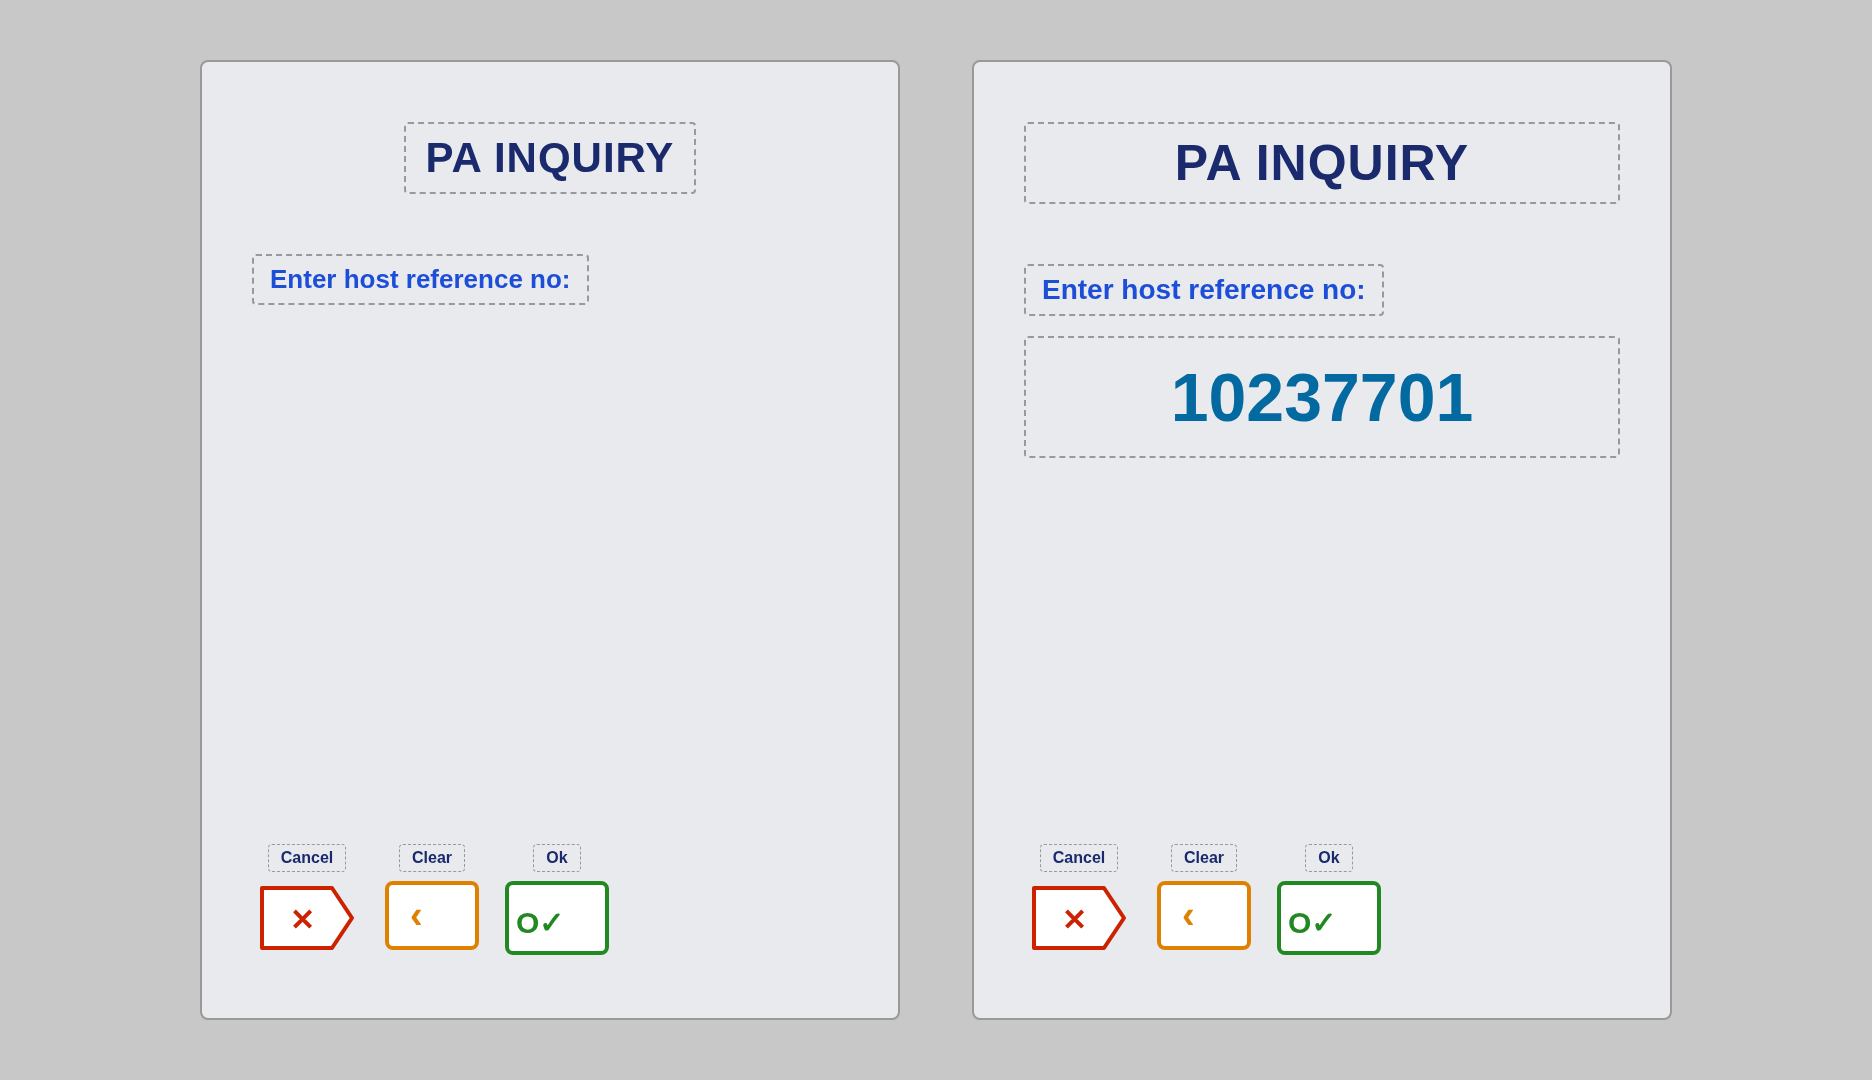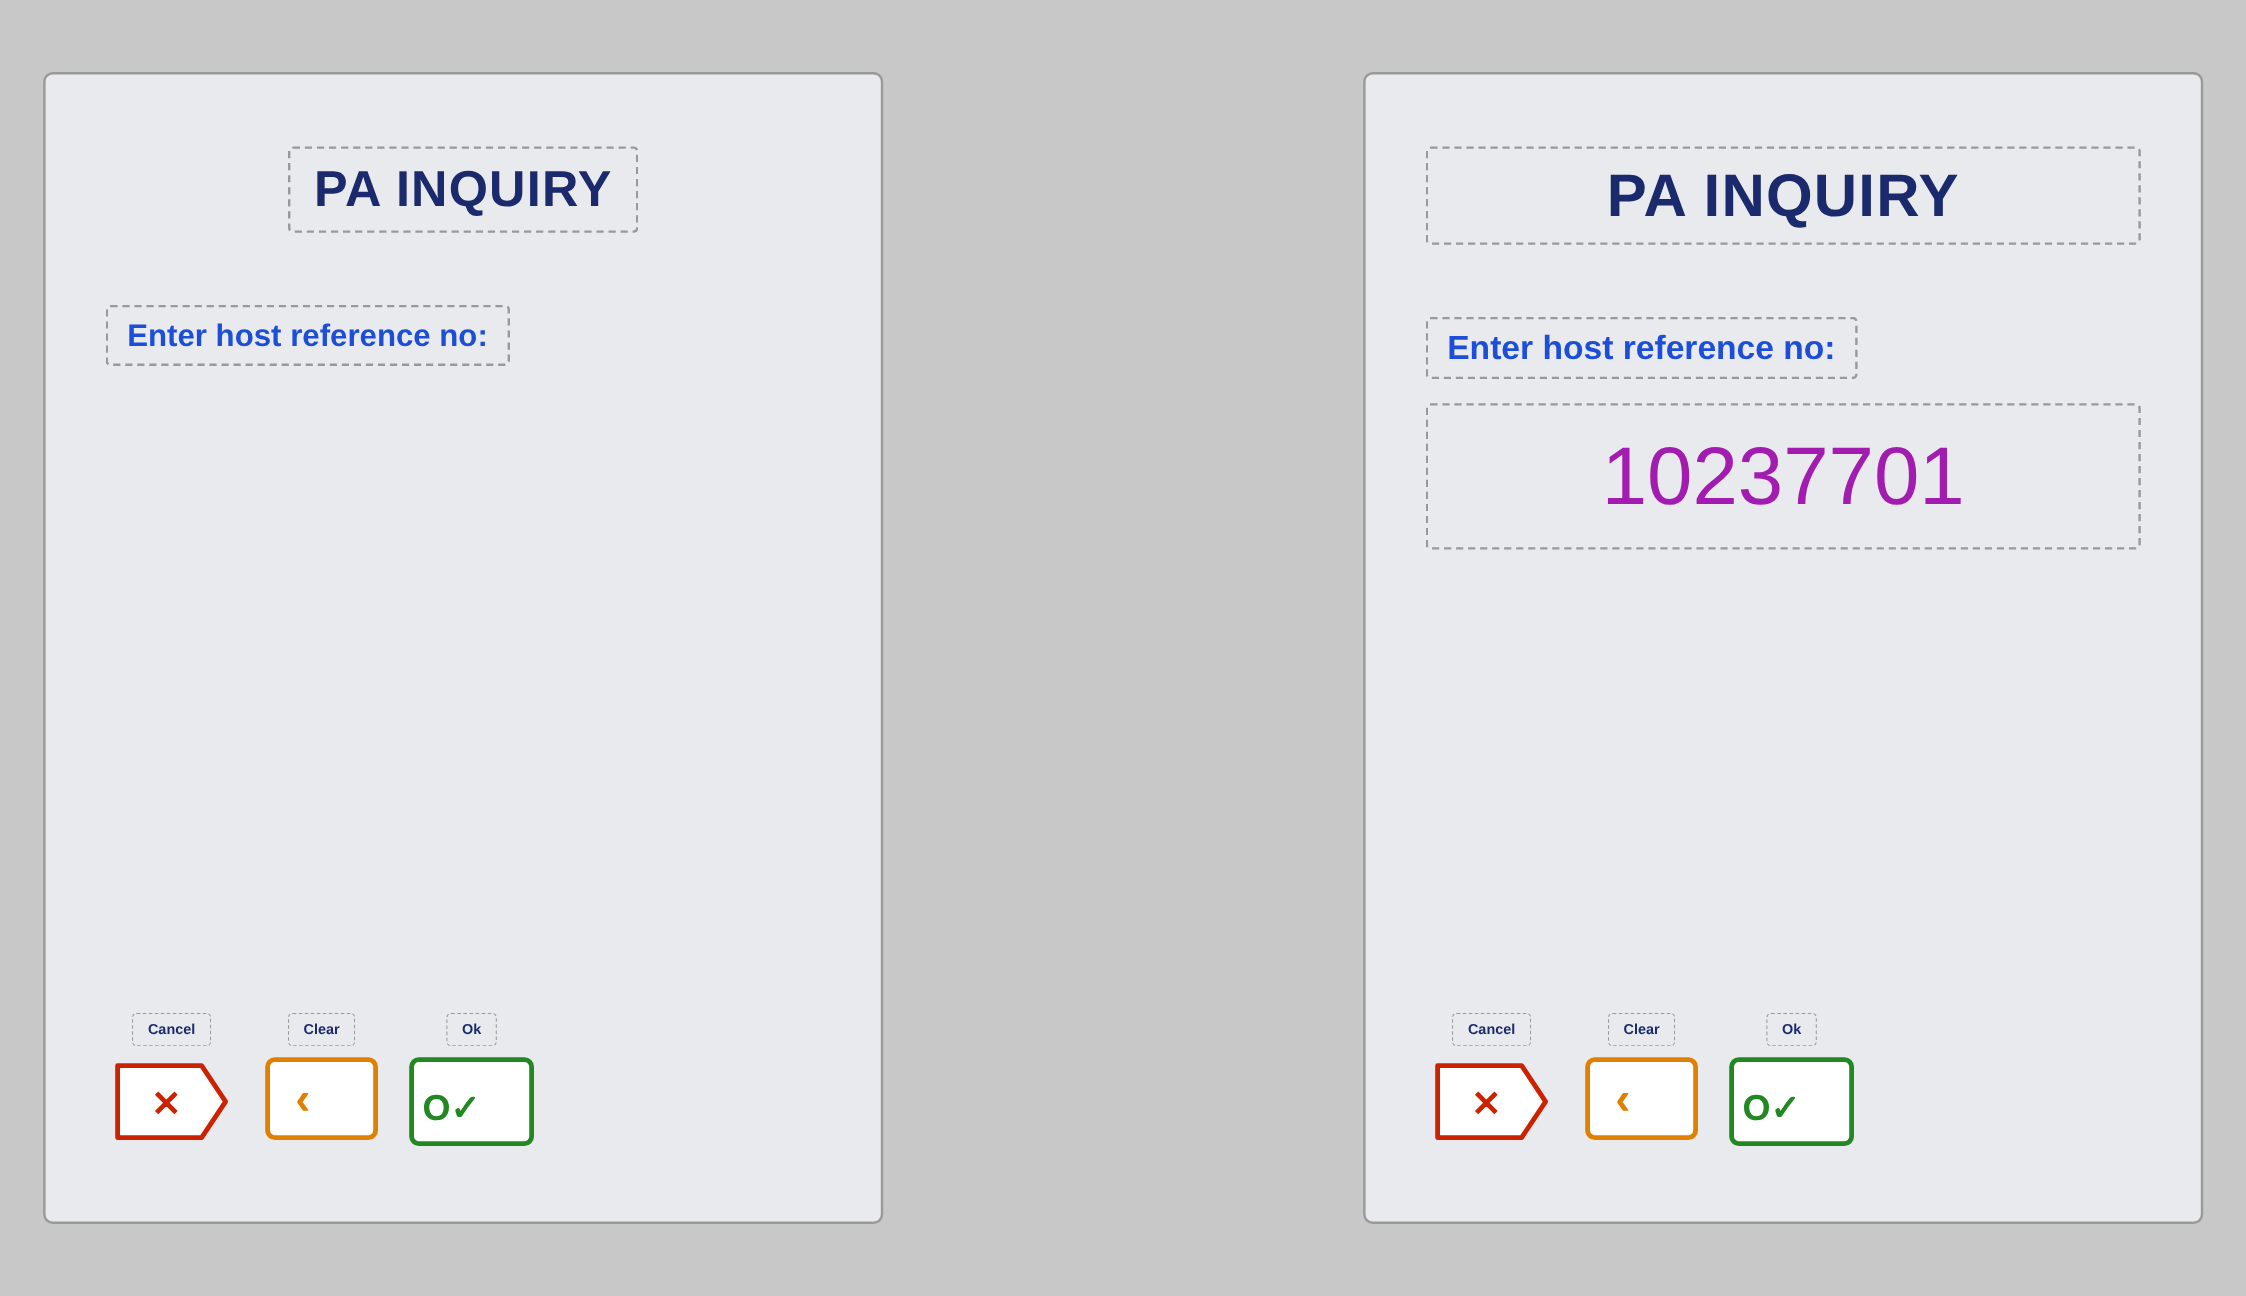--- a/index.html
+++ b/index.html
@@ -17,21 +17,21 @@
       justify-content: center;
       font-family: Arial, sans-serif;
     }
 
     .panels-container {
       display: flex;
       gap: 0;
       width: 1872px;
       height: 1080px;
       align-items: center;
-      justify-content: space-between;
+      justify-content: center;
     }
 
     .panel {
       width: 700px;
       height: 960px;
       background: #e8eaed;
       border: 2px solid #999;
       border-radius: 8px;
       margin: 0 36px;
       position: relative;
@@ -80,22 +80,22 @@
       width: 100%;
       margin-bottom: 20px;
       min-height: 100px;
       display: flex;
       align-items: center;
       justify-content: center;
     }
 
     .value-text {
       font-size: 58px;
-      font-weight: 400;
-      color: #a21caf;
+      font-weight: 700;
+      color: #0369a1;
     }
 
     .spacer {
       flex: 1;
     }
 
     .buttons-row {
       display: flex;
       flex-direction: row;
       align-items: flex-start;
@@ -111,21 +111,21 @@
     }
 
     .btn-label-box {
       border: 1.5px dashed #999;
       border-radius: 4px;
       padding: 4px 12px;
       display: inline-block;
     }
 
     .btn-label {
-      font-size: 12px;
+      font-size: 16px;
       font-weight: 700;
       color: #1a2a6c;
     }
 
     
     .btn-cancel {
       width: 110px;
       height: 80px;
       position: relative;
       cursor: pointer;

